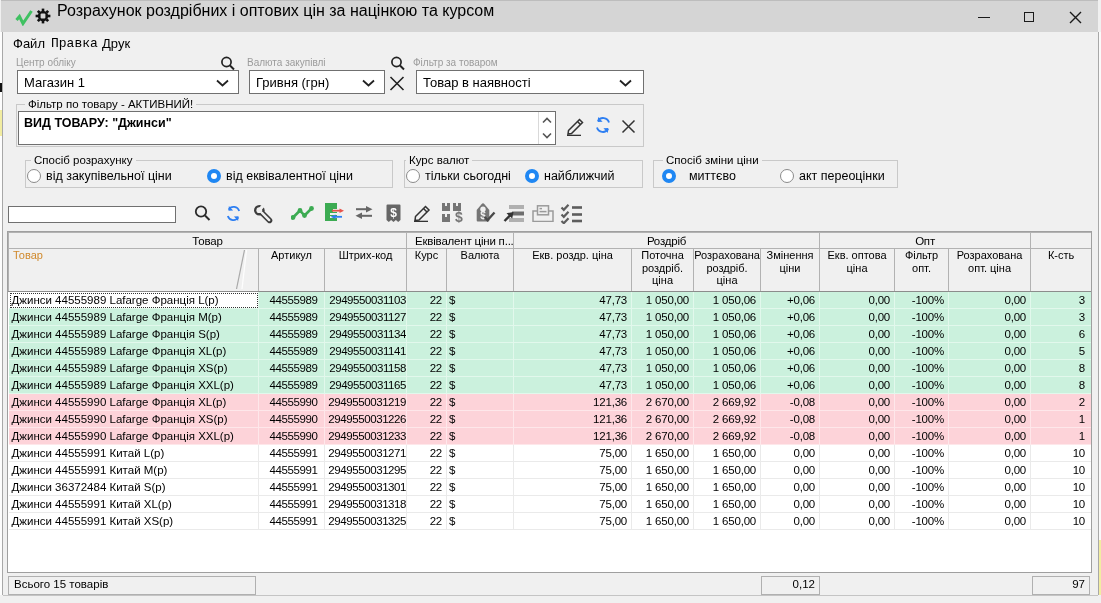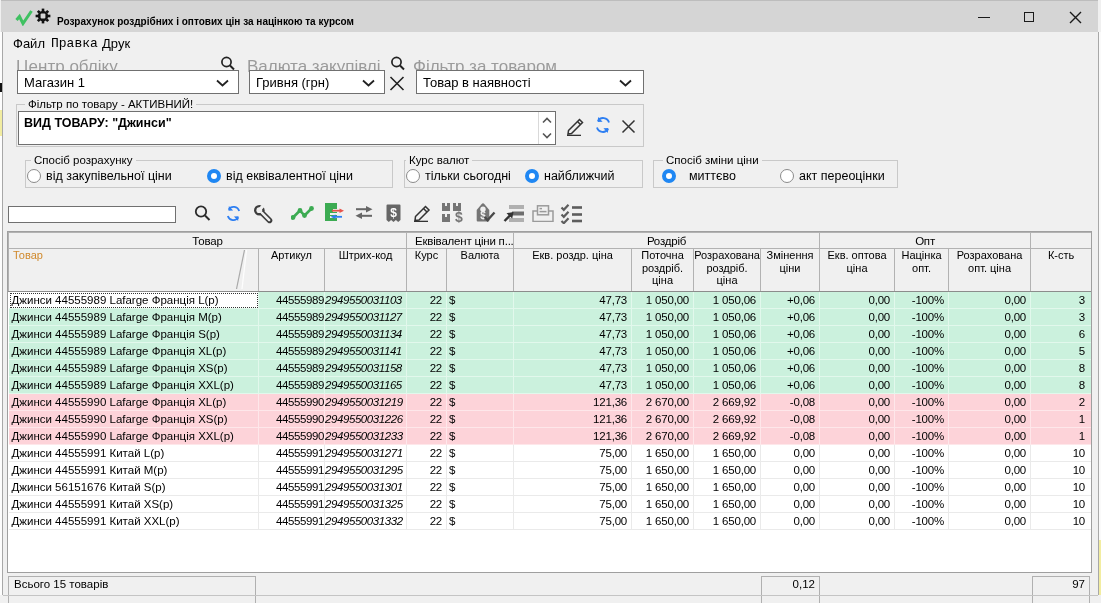--- a/index.html
+++ b/index.html
@@ -1,41 +1,41 @@
 <!DOCTYPE html>
 <html><head><meta charset="utf-8">
 <style>
 * { margin:0; padding:0; box-sizing:border-box; }
 html,body { width:1101px; height:603px; overflow:hidden; }
 body { position:relative; background:#f0f0f0; font-family:"Liberation Sans", sans-serif; color:#000; }
 .abs { position:absolute; }
-.lbl { font-size:17px; color:#9b9b9b;text-align:right; }
+.lbl { font-size:10px; color:#9b9b9b;text-align:right; }
 .combo { position:absolute; background:#fff; border:1px solid #707070; height:24px; font-size:13px; }
 .combo span { position:absolute; left:6px; top:4px; white-space:nowrap; }
 .fs { position:absolute; border:1px solid #c9c9c9; }
 .fslbl { position:absolute; background:#f0f0f0; font-size:11.5px; color:#000; padding:0 3px; white-space:nowrap; }
 .rtext { font-size:12.5px; white-space:nowrap; }
 .radio { position:absolute; width:14px; height:14px; border-radius:50%; background:#fff; border:1px solid #8a8a8a; }
 .radio.on { background:#fff; border:4px solid #1f87f3; }
 table.grid { position:absolute; border-collapse:collapse; table-layout:fixed; font-size:11.5px; letter-spacing:-0.2px; }
 table.grid td { overflow:hidden; white-space:nowrap; padding:0; }
 .hd td { background:#f0f0f0; border:1px solid #b2b2b2; text-align:center; }
 .hd1 td { height:16px; vertical-align:middle; }
 .hd2 td { border-bottom:1px solid #8c8c8c; height:43px; vertical-align:top; padding-top:4px; white-space:normal !important; line-height:12.5px; }
 tr.g td { background:#cbf1dd; border-right:1px solid #e2f8ec; border-bottom:1px solid #e2f8ec; }
 tr.p td { background:#fdd3d9; border-right:1px solid #fee7ea; border-bottom:1px solid #fee7ea; }
 tr.w td { background:#ffffff; border-right:1px solid #eaeaea; border-bottom:1px solid #eaeaea; }
 tr.dr td { height:17px; }
 table.grid td.tl { text-align:left; padding-left:3px; font-size:11.5px; letter-spacing:0; }
 table.grid td.num { text-align:right; padding-right:4px; }
-table.grid td.ar { text-align:right; padding-left:4px; letter-spacing:-0.4px; }
+table.grid td.ar { text-align:center; padding-left:4px; letter-spacing:-0.4px; }
 table.grid td.kq { text-align:right; padding-right:6px; }
-table.grid td.bc { text-align:left; padding-left:0; letter-spacing:-0.42px;font-style:italic; }
+table.grid td.bc { text-align:right; padding-left:0; letter-spacing:-0.42px; }
 table.grid td.cur { text-align:left; padding-left:2px; }
-.sbox { position:absolute; border:1px solid #b0b0b0; background:#f0f0f0; height:28px; font-size:11.5px; line-height:15px; }
+.sbox { position:absolute; border:1px solid #b0b0b0; background:#f0f0f0; height:19px; font-size:11.5px; line-height:15px; }
 
 table.grid td.foc { background:#fff !important; outline:1px dotted #333; outline-offset:-2px; }
 .hd2 td { font-size:11px; letter-spacing:0; }
 </style></head>
 <body>
 
 <div class="abs" id="titlebar" style="left:1px; top:0; width:1097px; height:32px; background:#d5d5d5; border-top:1px solid #bdbdbd;"></div>
 <svg class="abs" style="left:15px; top:9px;" width="18" height="17" viewBox="0 0 18 17">
  <polyline points="1.5,11 4.5,7.5 8,14.5 16.5,2" fill="none" stroke="#3fc161" stroke-width="3"></polyline>
 </svg>
@@ -48,21 +48,21 @@
   <line x1="0.6" y1="8" x2="3" y2="8"></line>
         <line x1="13" y1="8" x2="15.4" y2="8"></line>
   <line x1="2.8" y1="2.8" x2="4.5" y2="4.5"></line>
         <line x1="11.5" y1="11.5" x2="13.2" y2="13.2"></line>
   <line x1="2.8" y1="13.2" x2="4.5" y2="11.5"></line>
         <line x1="11.5" y1="4.5" x2="13.2" y2="2.8"></line>
  </g>
     </g>
  <rect x="5.6" y="5.6" width="4.8" height="4.8" rx="1" fill="#d5d5d5"></rect>
 </svg>
-<div class="abs" style="left:57px; top:16px; font-size:10px; font-weight:bold; white-space:nowrap;">Розрахунок роздрібних і оптових цін за націнкою та курсом</div>
+<div class="abs" style="left:57px; top:2px; font-size:16px; font-weight:normal; white-space:nowrap;">Розрахунок роздрібних і оптових цін за націнкою та курсом</div>
 <div class="abs" style="left:978px; top:17px; width:12px; height:1.4px; background:#1a1a1a;"></div>
 <div class="abs" style="left:1024px; top:12px; width:10px; height:10px; border:1.4px solid #1a1a1a;"></div>
 <svg class="abs" style="left:1069px; top:11px;" width="13" height="13" viewBox="0 0 13 13">
  <path d="M1,1 L12,12 M12,1 L1,12" stroke="#1a1a1a" stroke-width="1.4"></path>
 </svg>
 
 <div class="abs" style="left:13px; top:36px; font-size:13px;">Файл</div>
 <div class="abs" style="left:51px; top:36px; font-size:13px;font-family:Liberation Mono, monospace;">Правка</div>
 <div class="abs" style="left:102px; top:36px; font-size:13px;">Друк</div>
 
@@ -274,21 +274,21 @@
           </svg></td>
         <td>Артикул</td>
         <td>Штрих-код</td>
         <td>Курс</td>
         <td>Валюта</td>
         <td>Екв. роздр. ціна</td>
         <td>Поточна роздріб. ціна</td>
         <td>Розрахована роздріб.<br>ціна</td>
         <td>Змінення ціни</td>
         <td>Екв. оптова ціна</td>
-        <td>Націнка опт.</td>
+        <td>Фільтр опт.</td>
         <td>Розрахована опт. ціна</td>
         <td>К-сть</td>
       </tr>
 <tr class="g dr">
         <td class="tl foc">Джинси 44555989 Lafarge Франція L(р)</td>
         <td class="ar">44555989</td>
         <td class="bc">2949550031103</td>
         <td class="num">22</td>
         <td class="cur">$</td>
         <td class="num">47,73</td>
@@ -444,53 +444,53 @@
         <td class="num">75,00</td>
         <td class="num">1 650,00</td>
         <td class="num">1 650,00</td>
         <td class="num">0,00</td>
         <td class="num">0,00</td>
         <td class="num">-100%</td>
         <td class="num">0,00</td>
         <td class="kq">10</td>
       </tr>
 <tr class="w dr">
-        <td class="tl">Джинси 56151676 Китай S(р)</td>
+        <td class="tl">Джинси 36372484 Китай S(р)</td>
         <td class="ar">44555991</td>
         <td class="bc">2949550031301</td>
+        <td class="num">22</td>
+        <td class="cur">$</td>
+        <td class="num">75,00</td>
+        <td class="num">1 650,00</td>
+        <td class="num">1 650,00</td>
+        <td class="num">0,00</td>
+        <td class="num">0,00</td>
+        <td class="num">-100%</td>
+        <td class="num">0,00</td>
+        <td class="kq">10</td>
+      </tr>
+<tr class="w dr">
+        <td class="tl">Джинси 44555991 Китай XL(р)</td>
+        <td class="ar">44555991</td>
+        <td class="bc">2949550031318</td>
         <td class="num">22</td>
         <td class="cur">$</td>
         <td class="num">75,00</td>
         <td class="num">1 650,00</td>
         <td class="num">1 650,00</td>
         <td class="num">0,00</td>
         <td class="num">0,00</td>
         <td class="num">-100%</td>
         <td class="num">0,00</td>
         <td class="kq">10</td>
       </tr>
 <tr class="w dr">
         <td class="tl">Джинси 44555991 Китай XS(р)</td>
         <td class="ar">44555991</td>
         <td class="bc">2949550031325</td>
-        <td class="num">22</td>
-        <td class="cur">$</td>
-        <td class="num">75,00</td>
-        <td class="num">1 650,00</td>
-        <td class="num">1 650,00</td>
-        <td class="num">0,00</td>
-        <td class="num">0,00</td>
-        <td class="num">-100%</td>
-        <td class="num">0,00</td>
-        <td class="kq">10</td>
-      </tr>
-<tr class="w dr">
-        <td class="tl">Джинси 44555991 Китай XXL(р)</td>
-        <td class="ar">44555991</td>
-        <td class="bc">2949550031332</td>
         <td class="num">22</td>
         <td class="cur">$</td>
         <td class="num">75,00</td>
         <td class="num">1 650,00</td>
         <td class="num">1 650,00</td>
         <td class="num">0,00</td>
         <td class="num">0,00</td>
         <td class="num">-100%</td>
         <td class="num">0,00</td>
         <td class="kq">10</td>

